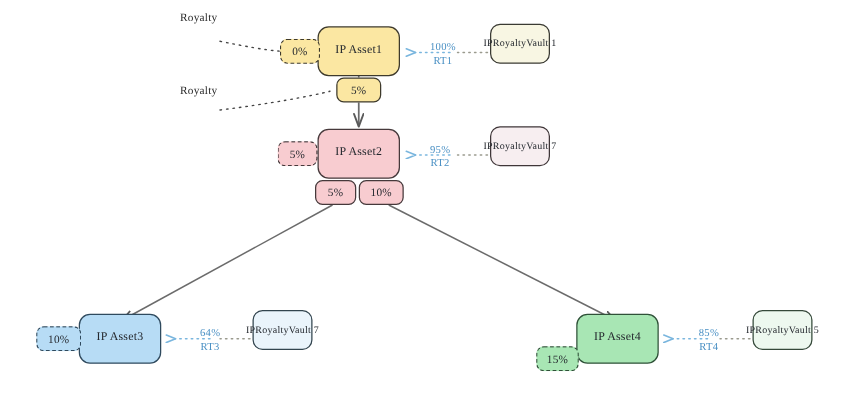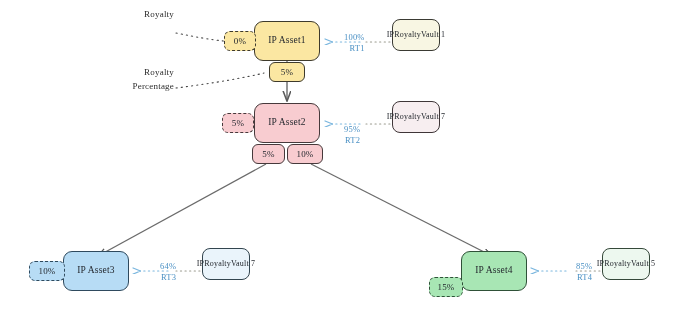--- a/index.html
+++ b/index.html
@@ -76,21 +76,21 @@
   .b-yellow { background: #fbe7a2; border-color: #3e3a2c; }
   .b-pink   { background: #f8ccd0; border-color: #46393b; }
   .b-blue   { background: #b7dcf5; border-color: #2f4a5e; }
   .b-green  { background: #a8e6b4; border-color: #2f5138; }
 
   .rt-label {
     position: absolute;
     font-size: 8.5px;
     line-height: 1.3;
     color: #4a90c4;
-    text-align: right;
+    text-align: center;
     letter-spacing: 0.2px;
     z-index: 4;
   }
   .rt-label .ln { display: block; white-space: nowrap; }
 
   .annot {
     position: absolute;
     font-size: 9px;
     line-height: 1.5;
     color: #2c2c2c;
@@ -139,21 +139,20 @@
     <path d="M566,271 L538,271" fill="none" stroke="#7ab6de" stroke-width="1.2" stroke-dasharray="1.2 3.4" stroke-linecap="round" marker-end="url(#arrowBlue)"></path>
     <path d="M600,271 L576,271" fill="none" stroke="#9a9a8e" stroke-width="1.1" stroke-dasharray="1.2 3.4" stroke-linecap="round"></path>
   </svg>
 
   <div class="annot" style="left:96px; top:8px; width:78px;">
     <span class="ln">Royalty</span>
   </div>
 
   <div class="annot" style="left:88px; top:66px; width:86px;">
     <span class="ln">Royalty</span>
-    <span class="ln">Percentage</span>
   </div>
 
   <div class="node asset asset1" style="left:254px; top:21px;">
     <span class="ln">IP Asset</span>
     <span class="ln">1</span>
   </div>
 
   <div class="badge badge-dashed b-yellow" style="left:224px; top:31px; width:32px; height:20px;">0%</div>
 
   <div class="badge badge-solid b-yellow" style="left:269px; top:62px; width:36px; height:20px;">5%</div>
@@ -173,21 +172,21 @@
     <span class="ln">IP Asset</span>
     <span class="ln">2</span>
   </div>
 
   <div class="badge badge-dashed b-pink" style="left:222px; top:113px; width:32px; height:20px;">5%</div>
 
   <div class="badge badge-solid b-pink" style="left:252px; top:144px; width:33px; height:20px;">5%</div>
 
   <div class="badge badge-solid b-pink" style="left:287px; top:144px; width:36px; height:20px;">10%</div>
 
-  <div class="rt-label" style="left:344px; top:124px;">
+  <div class="rt-label" style="left:344px; top:114px;">
     <span class="ln">95%</span>
     <span class="ln">RT2</span>
   </div>
 
   <div class="node vault vault2" style="left:392px; top:101px;">
     <span class="ln">IP</span>
     <span class="ln">Royalty</span>
     <span class="ln">Vault 7</span>
   </div>
 
@@ -209,21 +208,21 @@
     <span class="ln">Vault 7</span>
   </div>
 
   <div class="node asset asset4" style="left:461px; top:251px;">
     <span class="ln">IP Asset</span>
     <span class="ln">4</span>
   </div>
 
   <div class="badge badge-dashed b-green" style="left:429px; top:261px; width:34px; height:20px;margin-top:16px;">15%</div>
 
-  <div class="rt-label" style="left:576px; top:261px;">
+  <div class="rt-label" style="left:559px; top:261px;">
     <span class="ln">85%</span>
     <span class="ln">RT4</span>
   </div>
 
   <div class="node vault vault4" style="left:602px; top:248px;">
     <span class="ln">IP</span>
     <span class="ln">Royalty</span>
     <span class="ln">Vault 5</span>
   </div>
 

